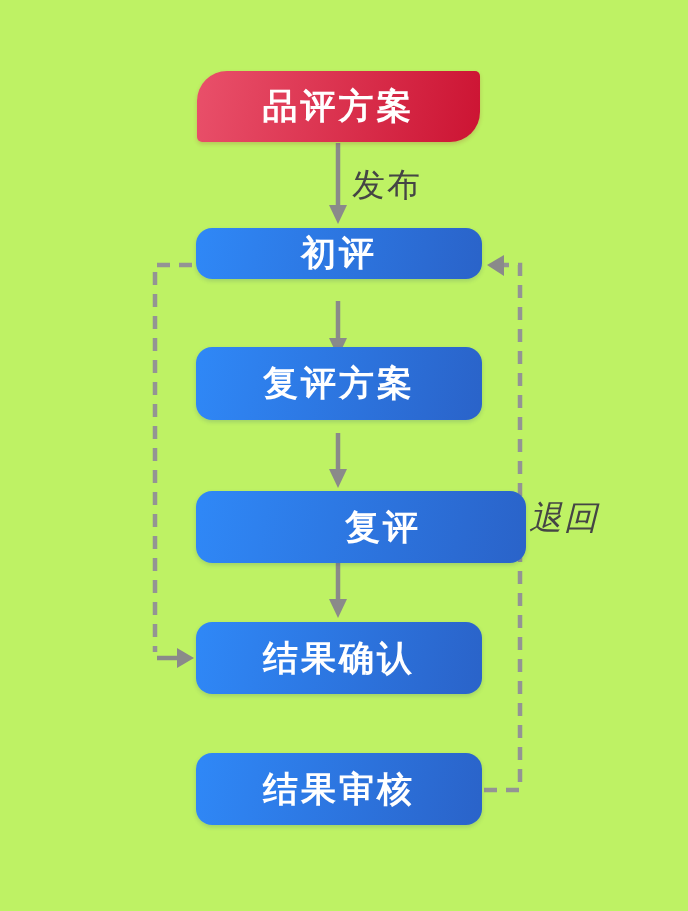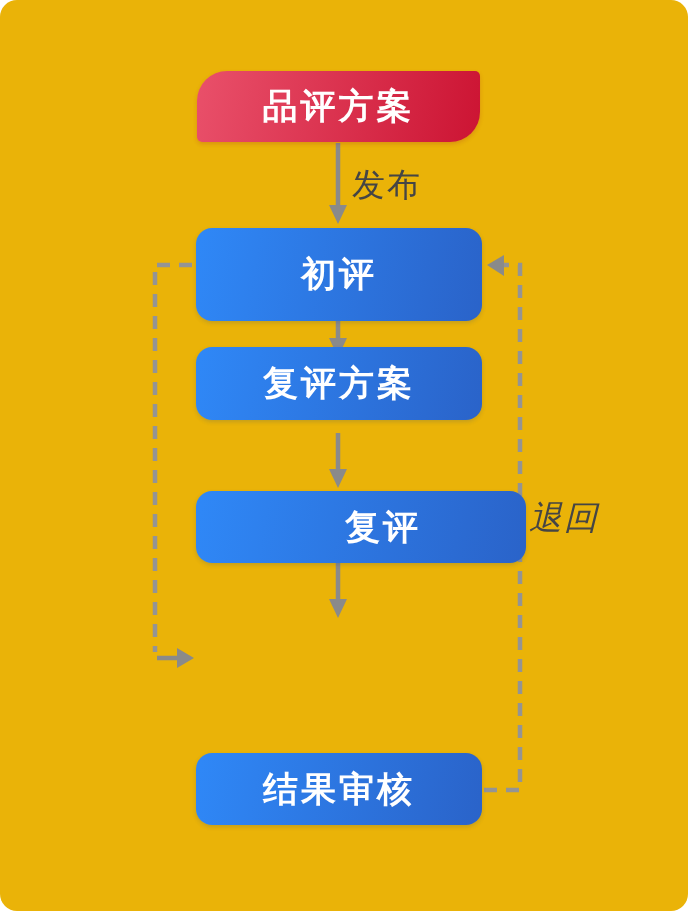--- a/index.html
+++ b/index.html
@@ -5,23 +5,22 @@
   html, body {
     margin: 0;
     padding: 0;
     background: #ffffff;
     font-family: "DejaVu Sans", "Liberation Sans", sans-serif;
   }
   .canvas {
     position: relative;
     width: 688px;
     height: 911px;
-    background: #eab308;
+    background: #bef264;
     overflow: hidden;
-    border-radius: 17px;
   }
   .connector-layer {
     position: absolute;
     left: 0;
     top: 0;
     width: 688px;
     height: 911px;
   }
   .node {
     position: absolute;
@@ -43,21 +42,21 @@
     background: linear-gradient(100deg, #E9506A 0%, #CC1433 100%);
     box-shadow: 0 2px 4px rgba(150, 20, 45, 0.2);
   }
   .node-blue {
     left: 196px;
     width: 286px;
     height: 72px;
     border-radius: 16px;
     background: linear-gradient(100deg, #2F88F7 0%, #2A63C9 100%);
   }
-  .node-initial      { top: 228px; height: 93px; }
+  .node-initial      { top: 228px; height: 51px; }
   .node-replan       { top: 347px; height: 73px; }
   .node-rereview     { top: 491px; padding-left: 44px; }
   .node-confirm      { top: 622px; }
   .node-audit        { top: 753px; }
   .edge-label {
     position: absolute;
     color: #454545;
     font-size: 33px;
     letter-spacing: 2px;
     white-space: nowrap;
@@ -105,20 +104,21 @@
   </svg>
 
   <div class="node node-red">品评方案</div>
 
   <div class="node node-blue node-initial">初评</div>
 
   <div class="node node-blue node-replan">复评方案</div>
 
   <div class="node node-blue node-rereview">复评</div>
 
+  <div class="node node-blue node-confirm">结果确认</div>
 
   <div class="node node-blue node-audit">结果审核</div>
 
   <div class="edge-label label-publish">发布</div>
 
   <div class="edge-label label-return">退回</div>
 
 </div>
 
 </body></html>

